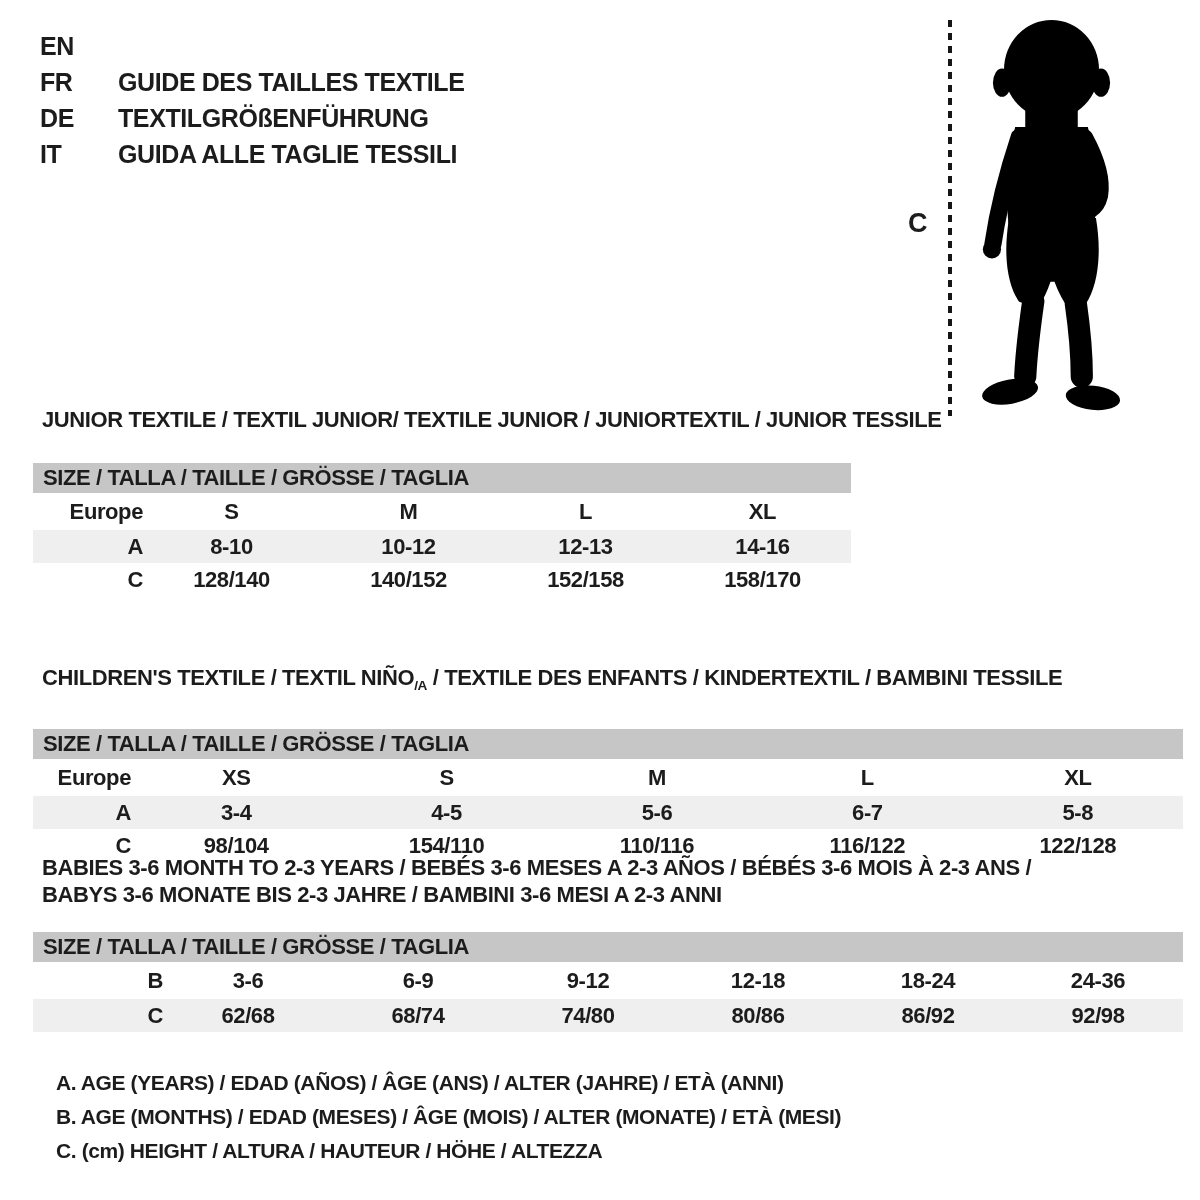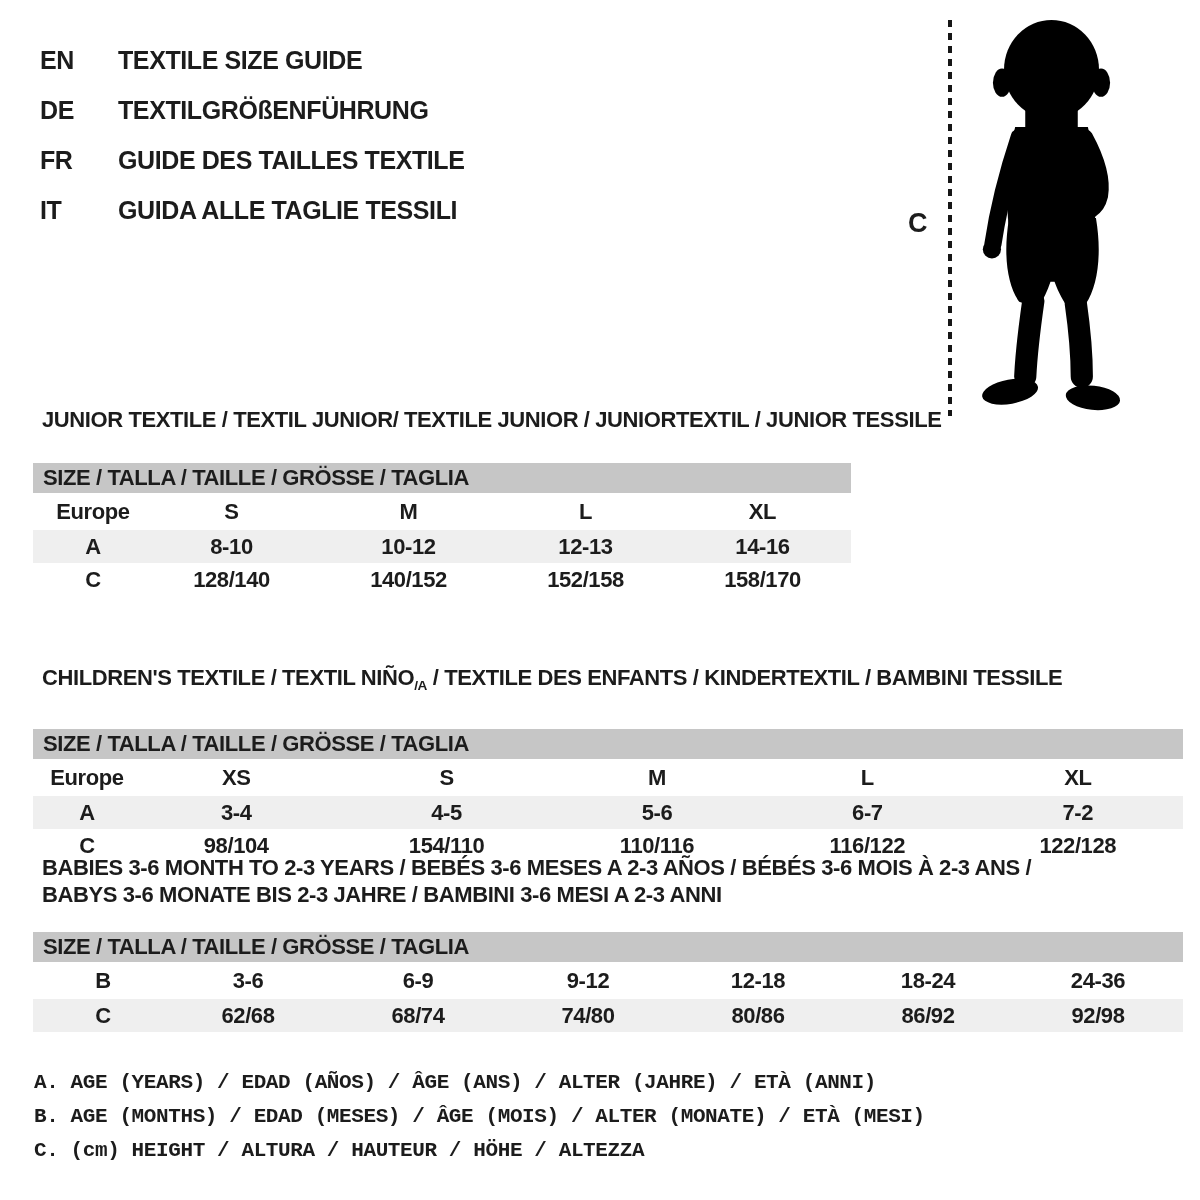--- a/index.html
+++ b/index.html
@@ -11,21 +11,21 @@
     background: #ffffff;
     color: #1c1c1c;
     font-family: "Liberation Sans", sans-serif;
     font-weight: 700;
     letter-spacing: -0.4px;
     overflow: hidden;
   }
 
   
   .header-block { position: absolute; left: 40px; top: 28px; }
-  .lang-row { display: flex; line-height: 36px; font-size: 25px; margin-top: 14px; }
+  .lang-row { display: flex; line-height: 36px; font-size: 25px; }
   .lang-code { width: 78px; flex: 0 0 78px; }
   .lang-title { white-space: nowrap; }
 
   
   .figure-block { position: absolute; left: 900px; top: 0; width: 280px; height: 440px; }
   .measure-line {
     position: absolute; left: 48px; top: 20px;
     width: 4px; height: 396px;
     background: repeating-linear-gradient(to bottom, #161616 0 7px, transparent 7px 13px);
   }
@@ -67,47 +67,46 @@
     font-weight: 700;
   }
   .size-table td {
     text-align: center;
     height: 33px;
     font-size: 22px;
     font-weight: 700;
     vertical-align: middle;
   }
   .size-table tbody tr:first-child td { height: 37px; }
-  .size-table td.lbl { text-align: center; padding-left: 10px; }
+  .size-table td.lbl { text-align: right; padding-left: 10px; }
   .size-table tbody tr:nth-child(even) { background: #efefef; }
   .t-junior   col.c-lbl { width: 110px; }
   .t-children col.c-lbl { width: 98px; }
   .t-babies   col.c-lbl { width: 130px; }
 
   
-  .legend { position: absolute; left: 34px; top: 1066px; font-family: Liberation Mono, monospace; }
+  .legend { position: absolute; left: 56px; top: 1066px; }
   .legend-line { font-size: 21px; line-height: 34px; white-space: nowrap; }
 </style>
 </head>
 <body>
 
 <div class="page">
 
   <div class="header-block">
     <div class="lang-row">
       <span class="lang-code">EN</span>
-      <span class="lang-title">TEXTILE SIZE GUIDE</span>
+    </div>
+    <div class="lang-row">
+      <span class="lang-code">FR</span>
+      <span class="lang-title">GUIDE DES TAILLES TEXTILE</span>
     </div>
     <div class="lang-row">
       <span class="lang-code">DE</span>
       <span class="lang-title">TEXTILGRÖßENFÜHRUNG</span>
-    </div>
-    <div class="lang-row">
-      <span class="lang-code">FR</span>
-      <span class="lang-title">GUIDE DES TAILLES TEXTILE</span>
     </div>
     <div class="lang-row">
       <span class="lang-code">IT</span>
       <span class="lang-title">GUIDA ALLE TAGLIE TESSILI</span>
     </div>
   </div>
 
   <div class="figure-block">
     <span class="measure-label">C</span>
     <div class="measure-line"></div>
@@ -204,21 +203,21 @@
           <td>M</td>
           <td>L</td>
           <td>XL</td>
         </tr>
         <tr>
           <td class="lbl">A</td>
           <td>3-4</td>
           <td>4-5</td>
           <td>5-6</td>
           <td>6-7</td>
-          <td>7-2</td>
+          <td>5-8</td>
         </tr>
         <tr>
           <td class="lbl">C</td>
           <td>98/104</td>
           <td>154/110</td>
           <td>110/116</td>
           <td>116/122</td>
           <td>122/128</td>
         </tr>
       </tbody>

